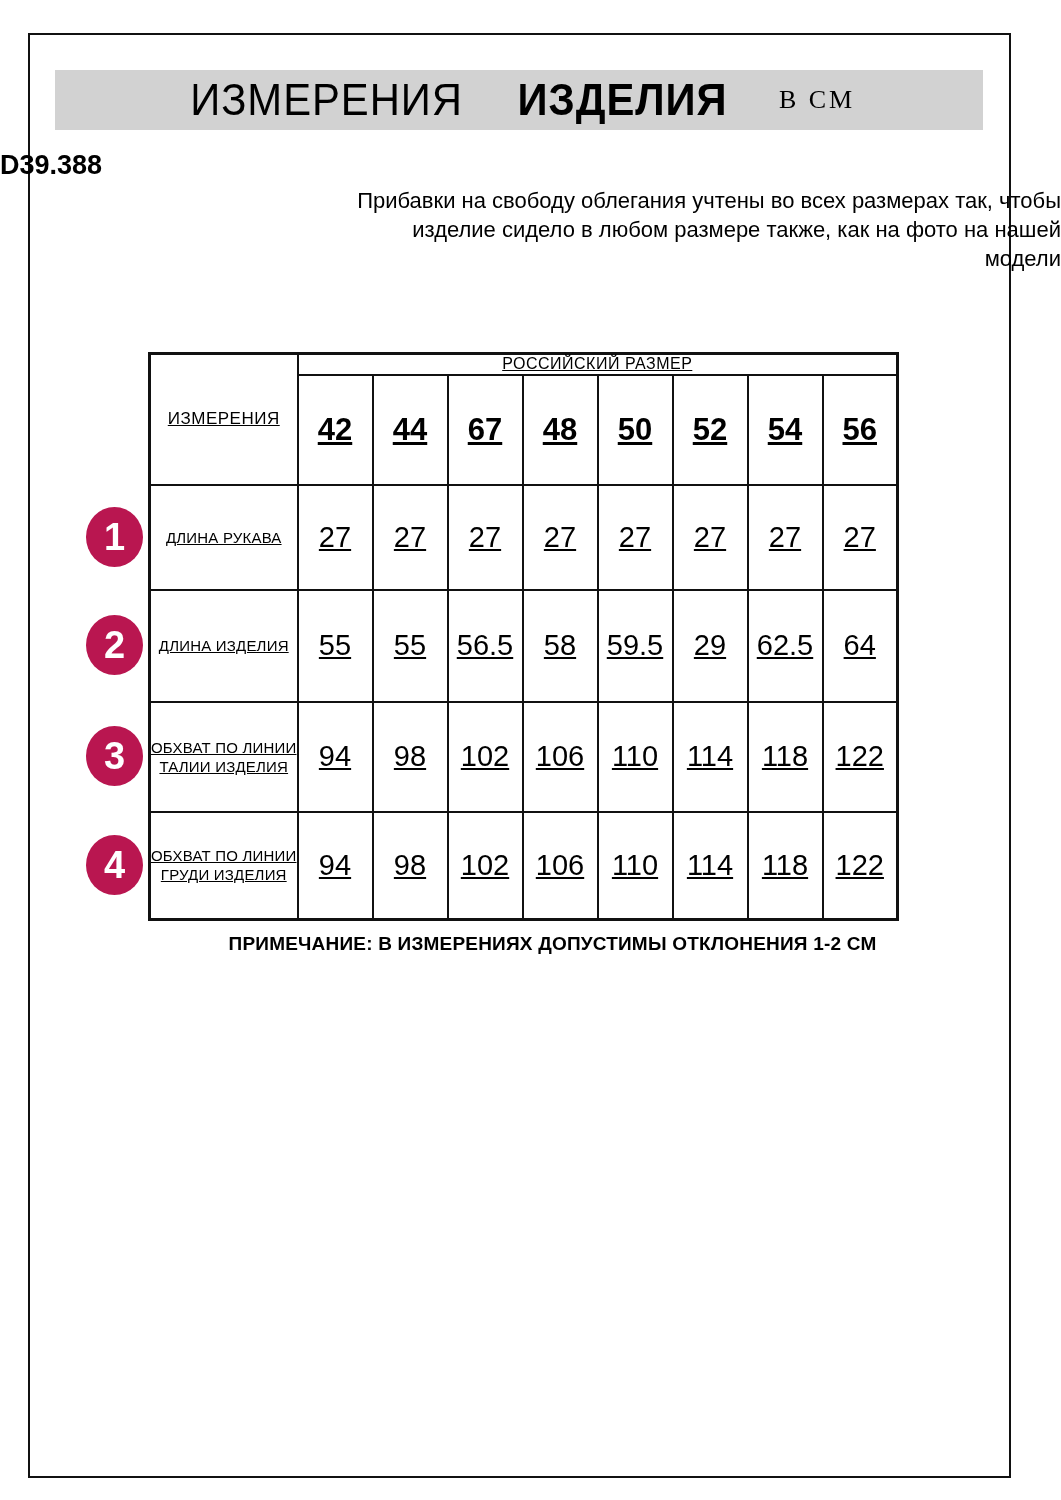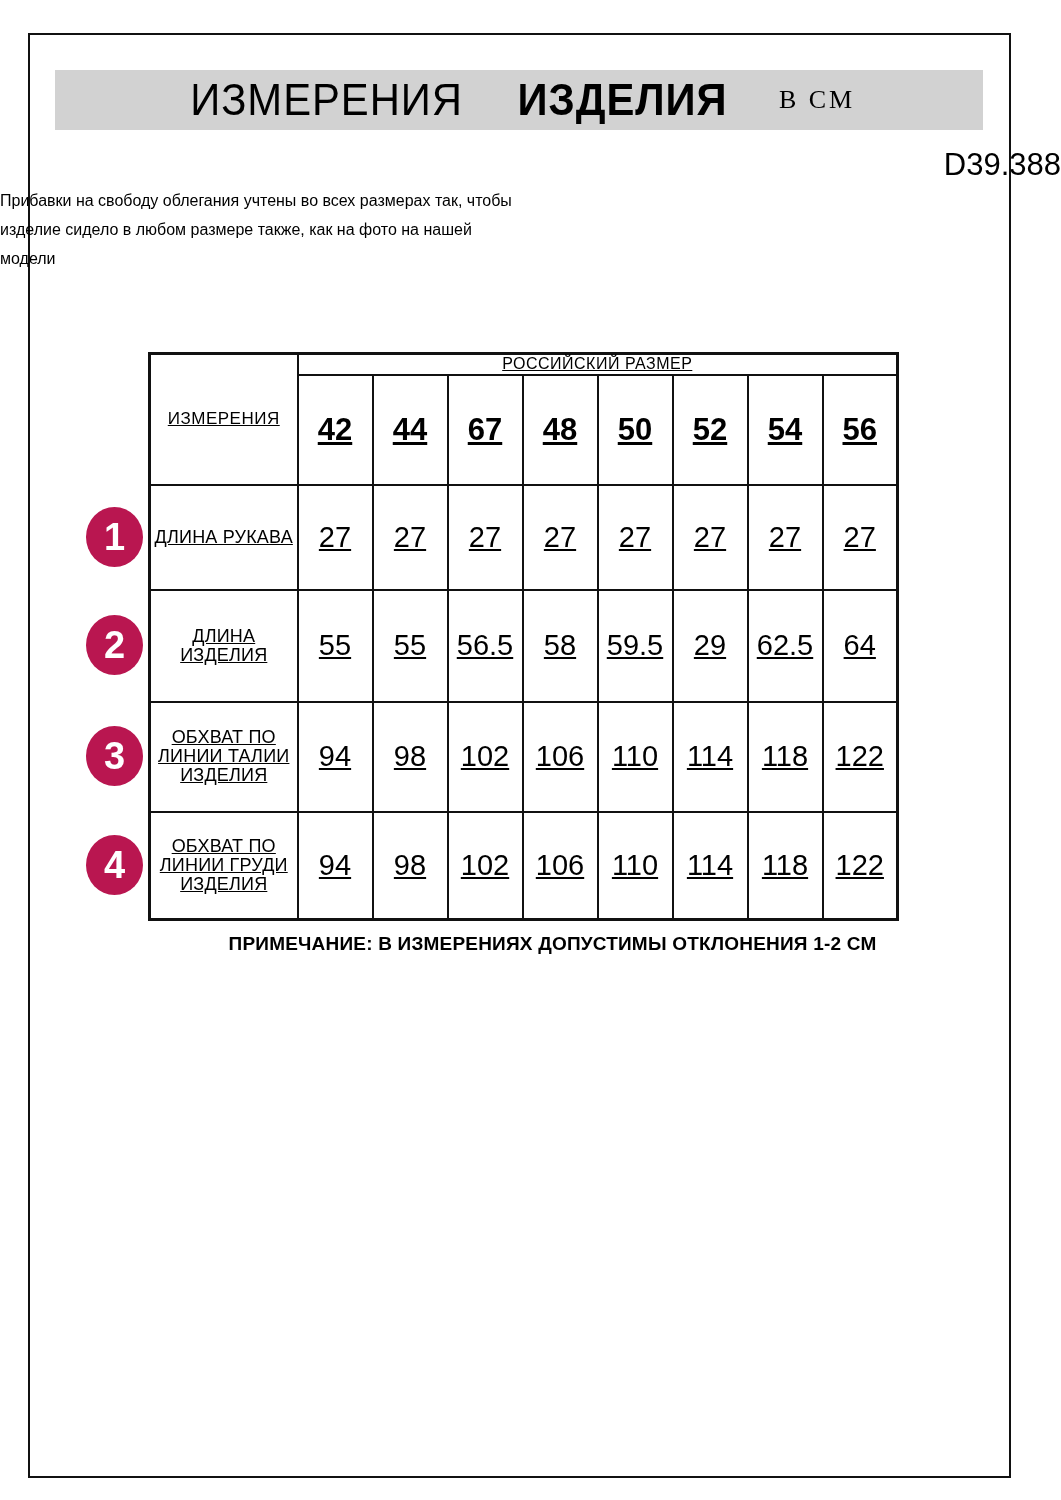--- a/index.html
+++ b/index.html
@@ -23,25 +23,25 @@
     position:absolute;left:55px;top:70px;
     width:928px;height:60px;
     background:var(--header-bar,#d2d2d2);
     display:flex;align-items:center;justify-content:center;
   }
   .header-bar .t1{font-size:44px;font-weight:400;letter-spacing:1px;transform:scaleX(.95);}
   .header-bar .t2{font-size:44px;font-weight:700;margin-left:42px;letter-spacing:1px;transform:scaleX(.95);}
   .header-bar .t3{font-size:26px;font-weight:400;margin-left:46px;letter-spacing:3px;font-family:Liberation Serif, serif;}
   .article{
     position:absolute;left:0;right:0;top:150px;
-    text-align:right;font-size:31px;line-height:30px;font-weight:400;
+    text-align:left;font-size:27px;line-height:30px;font-weight:700;
   }
   .description{
     position:absolute;left:0;right:0;top:186px;
-    text-align:left;font-size:16px;line-height:29px;font-weight:400;
+    text-align:right;font-size:22px;line-height:29px;font-weight:400;
   }
   table.size-table{
     position:absolute;left:148px;top:352px;
     border-collapse:collapse;table-layout:fixed;
     width:749px;
   }
   table.size-table td{
     border:2px solid #111;
     text-align:center;vertical-align:middle;
     padding:0;
@@ -50,21 +50,21 @@
   table.size-table{border:3px solid #111;}
   .r-group{height:21px;}
   .r-sizes{height:110px;}
   .r-d1{height:105px;}
   .r-d2{height:112px;}
   .r-d3{height:110px;}
   .r-d4{height:108px;}
   td.corner{font-size:17px;letter-spacing:.5px;}
   td.group{font-size:16px;letter-spacing:.5px;}
   td.size{font-size:31px;font-weight:700;}
-  td.label{font-size:18px;line-height:19px;padding:0 10px;letter-spacing:.2px;}
+  td.label{font-size:15px;line-height:19px;padding:0 10px;letter-spacing:.2px;}
   td.val{font-size:29px;font-weight:400;}
   .badge{
     position:absolute;left:86px;
     width:57px;height:60px;border-radius:50%;
     background:var(--badge,#b91650);
     display:flex;align-items:center;justify-content:center;
     color:#fff;font-size:38px;font-weight:700;
   }
   .note{
     position:absolute;left:0;right:0;top:933px;

